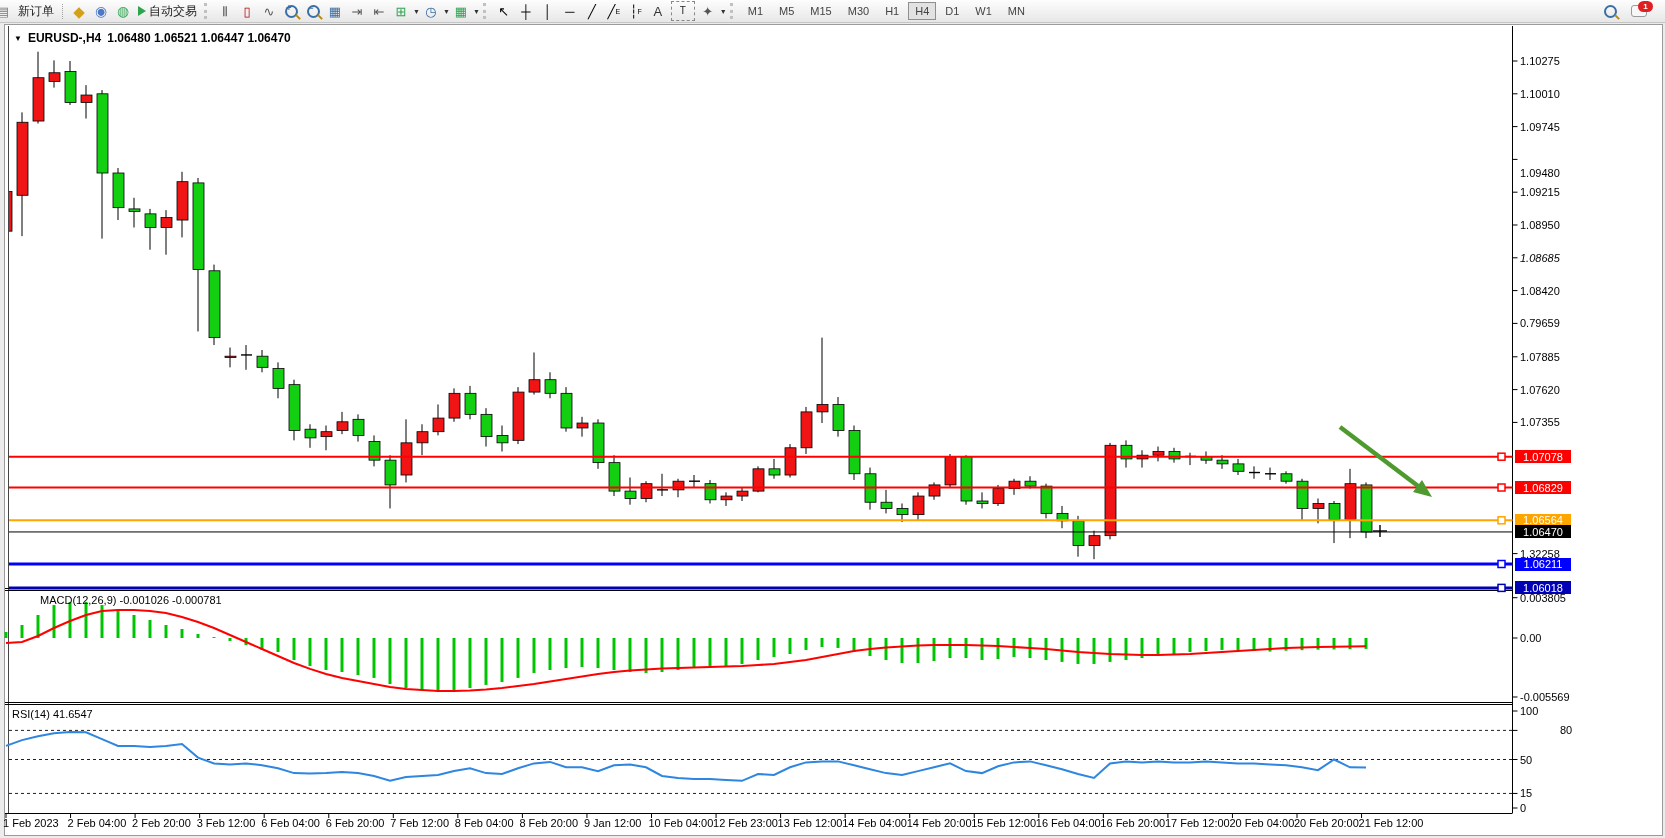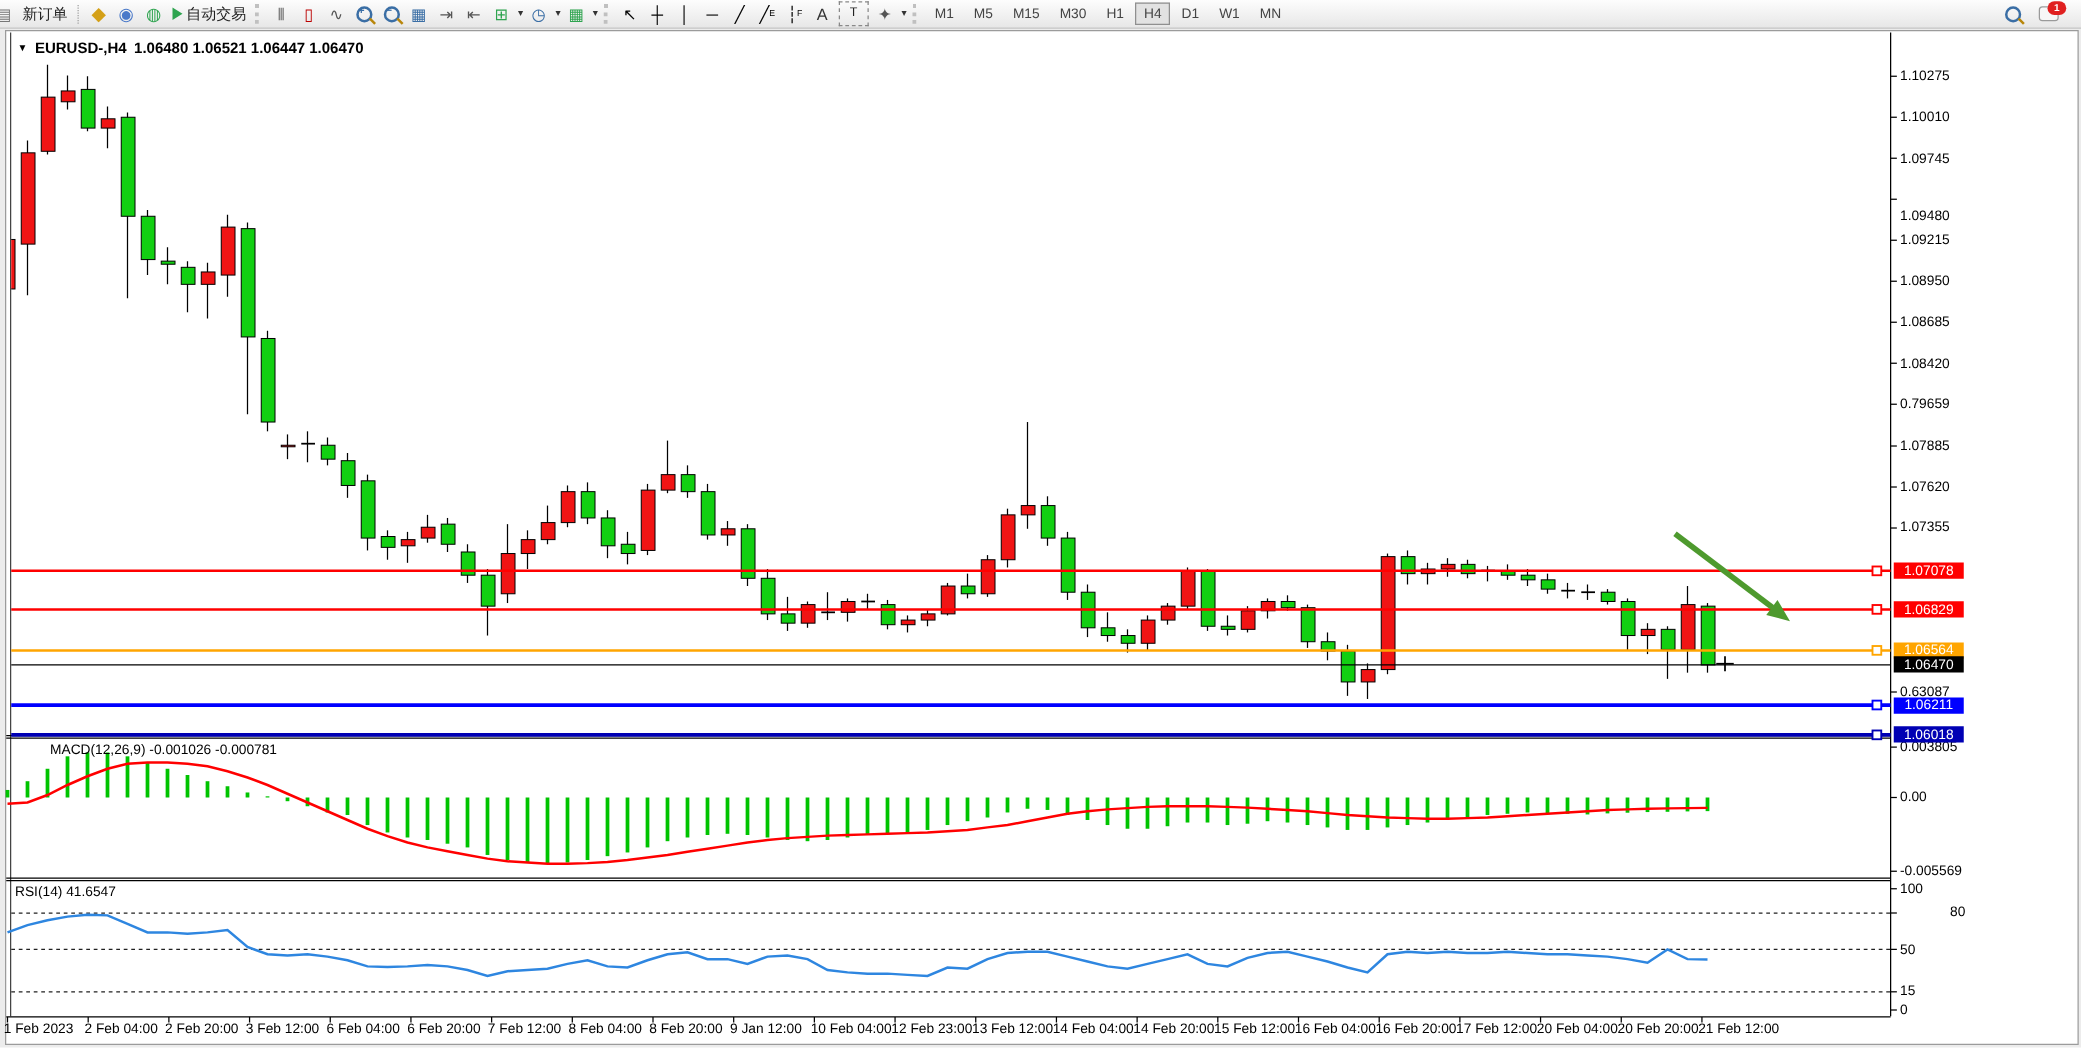--- a/index.html
+++ b/index.html
@@ -466,27 +466,27 @@
     <span>1.06480 1.06521 1.06447 1.06470</span>
   </div>
   <div class="indlab" style="top:594px;padding-left:28px;">MACD(12,26,9) -0.001026 -0.000781</div>
   <div class="indlab" style="top:708px;">RSI(14) 41.6547</div>
 <div class="axlab" style="left:1520px;top:55px;">1.10275</div>
     <div class="axlab" style="left:1520px;top:87.79904999999776px;">1.10010</div>
     <div class="axlab" style="left:1520px;top:120.59809999999827px;">1.09745</div>
     <div class="axlab" style="left:1520px;top:153.3971499999988px;margin-top:14px;">1.09480</div>
     <div class="axlab" style="left:1520px;top:186.1961999999993px;">1.09215</div>
     <div class="axlab" style="left:1520px;top:218.9952499999998px;">1.08950</div>
-    <div class="axlab" style="left:1520px;top:251.79429999999758px;">1.08685</div>
+    <div class="axlab" style="left:1520px;top:251.79429999999758px;font-style:italic;">1.08685</div>
     <div class="axlab" style="left:1520px;top:284.59334999999805px;">1.08420</div>
     <div class="axlab" style="left:1520px;top:317.3923999999986px;">0.79659</div>
     <div class="axlab" style="left:1520px;top:350.81029999999765px;">1.07885</div>
     <div class="axlab" style="left:1520px;top:383.6093499999982px;">1.07620</div>
     <div class="axlab" style="left:1520px;top:416.40839999999866px;">1.07355</div>
-    <div class="axlab" style="left:1520px;top:547.604599999998px;">0.63087</div>
+    <div class="axlab" style="left:1520px;top:547.604599999998px;">1.32258</div>
     <div class="axlab" style="left:1520px;top:591.68983px;">0.003805</div>
     <div class="axlab" style="left:1520px;top:632px;">0.00</div>
     <div class="axlab" style="left:1520px;top:690.997986px;">-0.005569</div>
     <div class="axlab" style="left:1520px;top:705px;">100</div>
     <div class="axlab" style="left:1520px;top:724.4px;padding-left:40px;">80</div>
     <div class="axlab" style="left:1520px;top:753.5px;">50</div>
     <div class="axlab" style="left:1520px;top:787.45px;">15</div>
     <div class="axlab" style="left:1520px;top:802px;">0</div>
     <div class="pricebox" style="top:450.1926899999979px;background:#ff0000;">1.07078</div>
     <div class="pricebox" style="top:481.0114199999992px;background:#ff0000;">1.06829</div>

